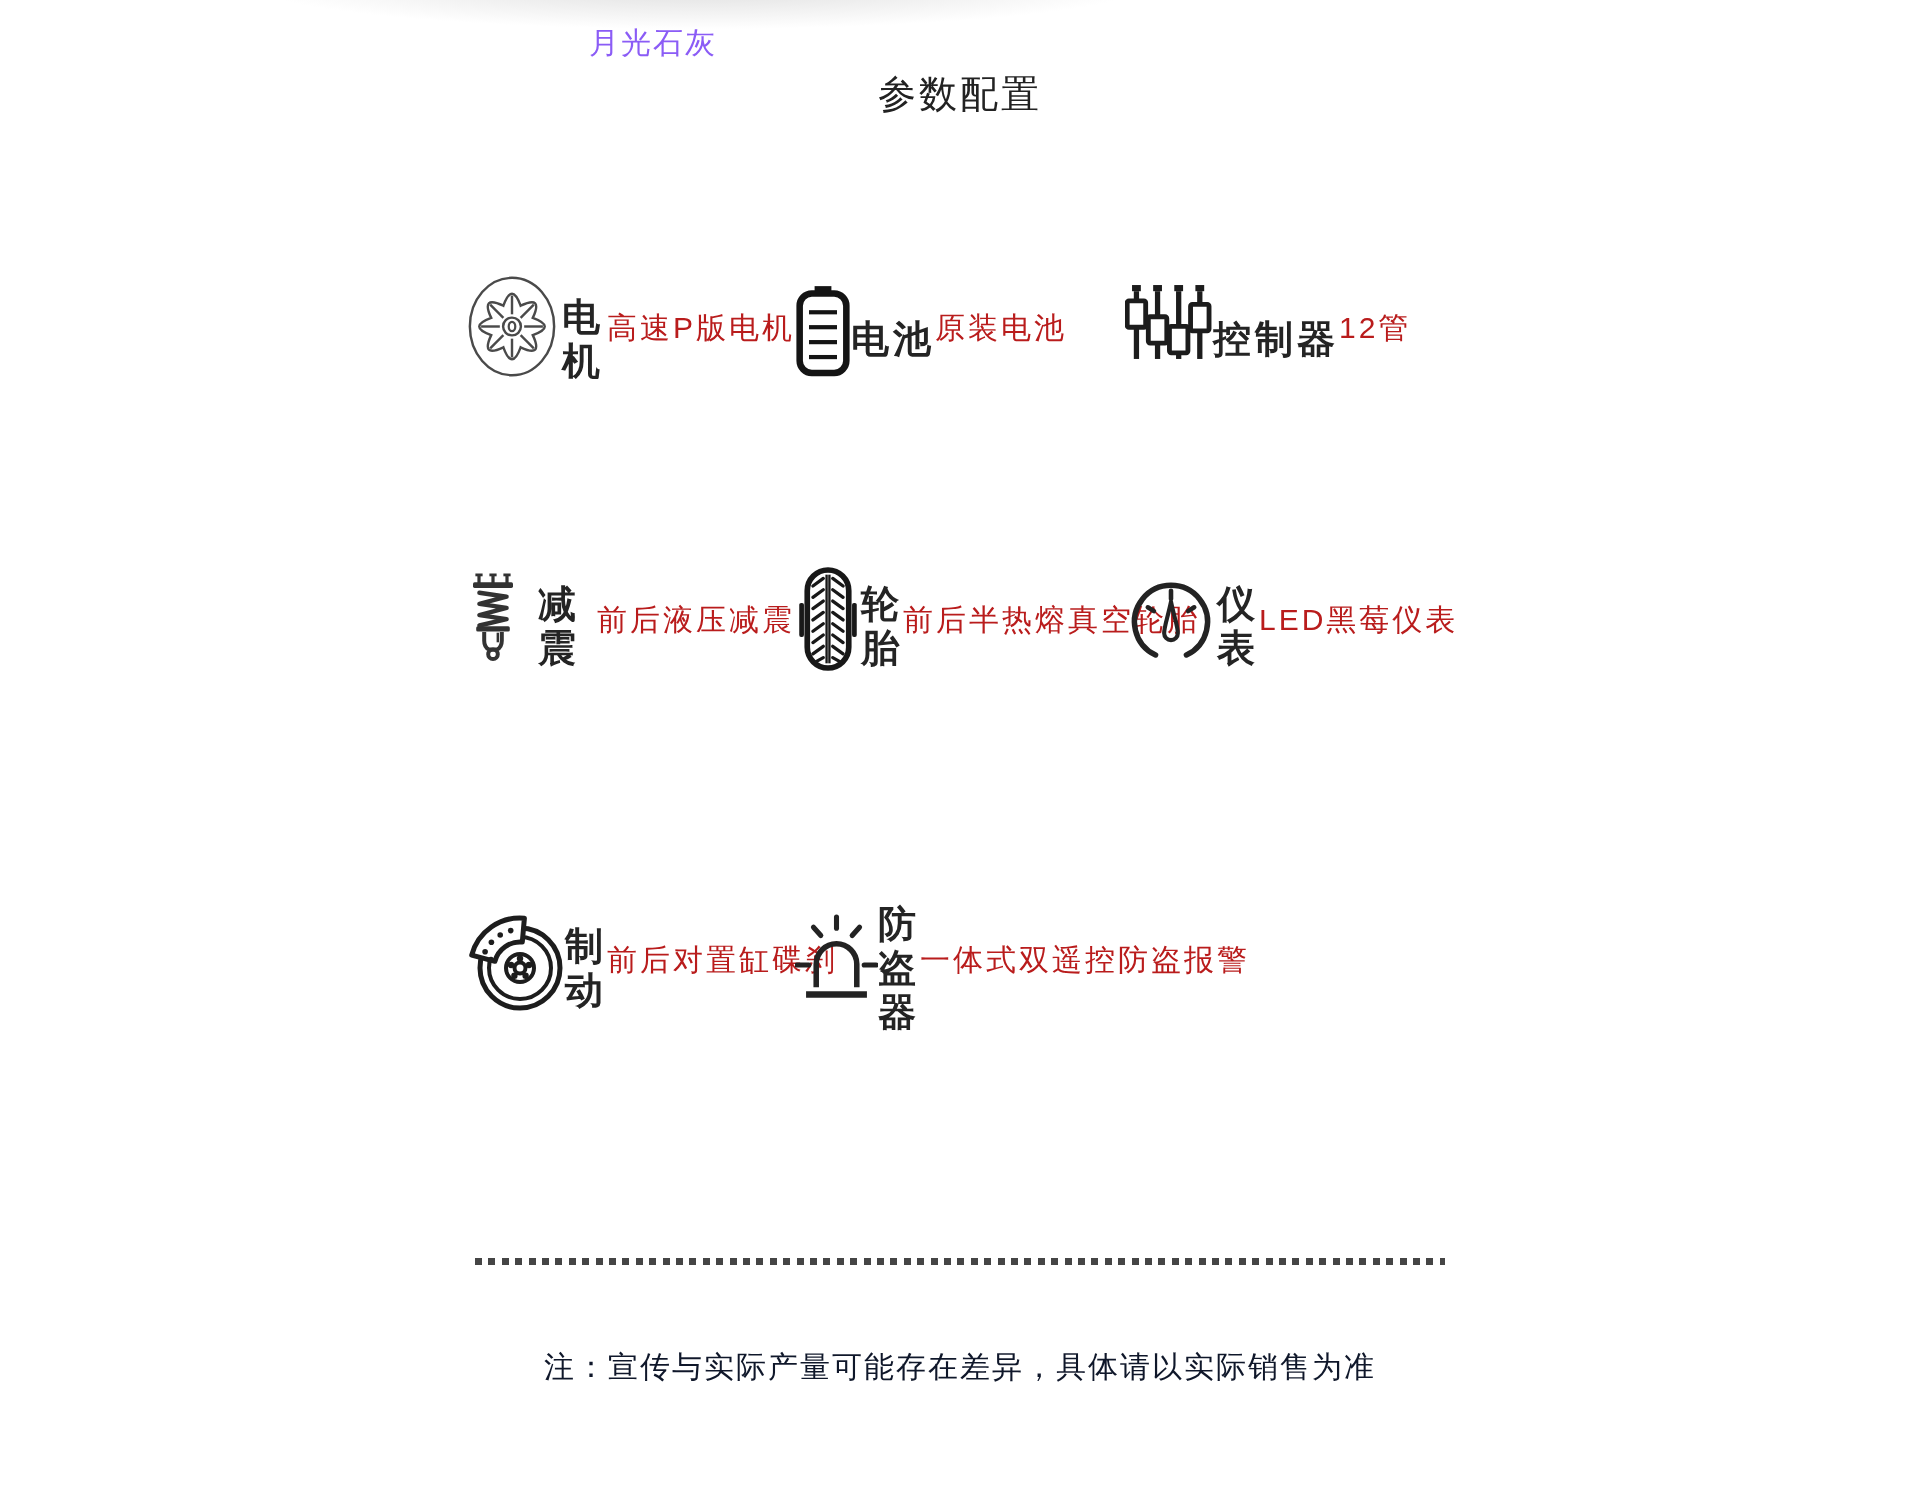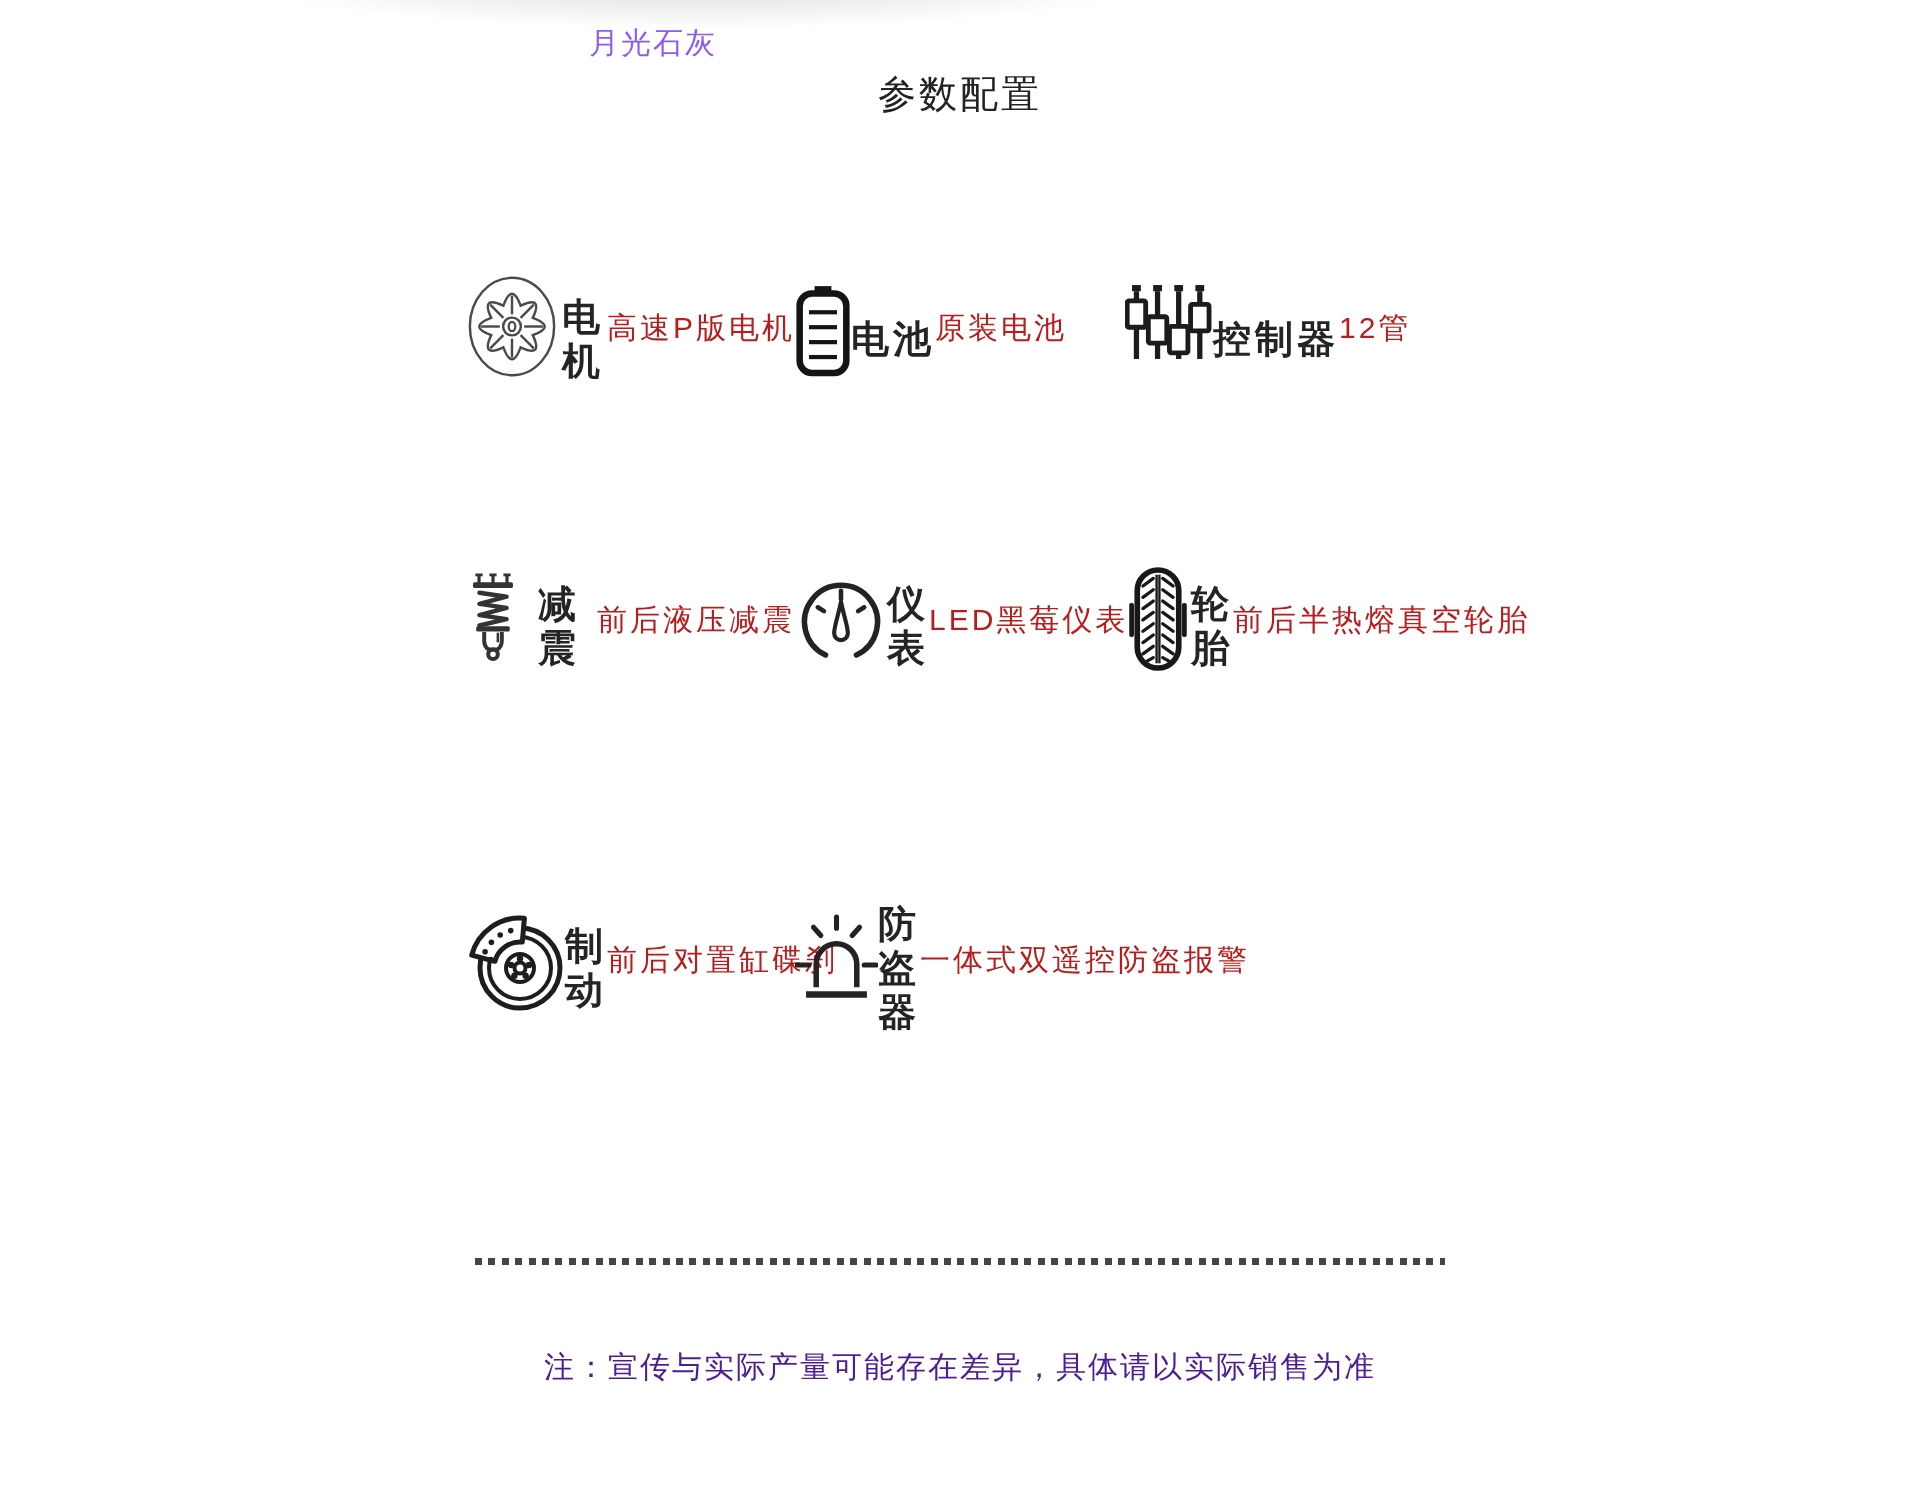--- a/index.html
+++ b/index.html
@@ -48,21 +48,21 @@
   .svg-shock{margin-top:2px}
   .svg-gauge{margin-top:13px}
   .svg-siren{margin-top:2px}
   .divider-dotted{
     position:absolute;top:1258px;left:50%;transform:translateX(-50%);
     width:970px;height:7px;
     background:repeating-linear-gradient(90deg,#454545 0,#454545 7px,transparent 7px,transparent 13.4px);
   }
   .note{
     position:absolute;left:0;top:1346px;width:100%;text-align:center;
-    font-size:30px;line-height:42px;letter-spacing:2px;color:#4c1d95;
+    font-size:30px;line-height:42px;letter-spacing:2px;color:#0f172a;
   }
 </style>
 </head>
 <body>
 
 <div class="top-fade"></div>
 
 <div class="color-label">月光石灰</div>
 <div class="section-title">参数配置</div>
 
@@ -142,34 +142,20 @@
           <rect x="14" y="66" width="42" height="6.5" rx="2"></rect>
         </g>
         <path d="M18,24 L52,29 L18,38 L52,43 L18,52 L52,57 L18,65" stroke-width="5.5" stroke-linejoin="round" stroke-linecap="round"></path>
         <path d="M24,73 L24,84 Q24,92 30,95 L40,95 Q46,92 46,84 L46,73" stroke-width="5" stroke-linejoin="round"></path>
         <line x1="41" y1="74" x2="41" y2="86" stroke-width="3"></line>
         <circle cx="35" cy="101" r="6" stroke-width="5"></circle>
       </svg>
     </div>
     <div class="t">减震</div>
     <div class="s">前后液压减震</div>
-  </div>
-
-  <div class="cell">
-    <div class="iconbox">
-      <svg class="svg-gauge" width="92" height="84" viewBox="0 0 100 92" fill="none" stroke="#232323">
-        <path d="M33.1,84.3 A40,40 0 1 1 66.9,84.3" stroke-width="6" stroke-linecap="round"></path>
-        <path d="M50,26 C46.5,43 42.5,53 42.5,60.5 A7.5,7.5 0 1 0 57.5,60.5 C57.5,53 53.5,43 50,26 Z" stroke-width="4.5" stroke-linejoin="round"></path>
-        <line x1="50" y1="14" x2="50" y2="23" stroke-width="5" stroke-linecap="round"></line>
-        <line x1="24.6" y1="32.1" x2="31.3" y2="36.3" stroke-width="5" stroke-linecap="round"></line>
-        <line x1="75.4" y1="32.1" x2="68.7" y2="36.3" stroke-width="5" stroke-linecap="round"></line>
-      </svg>
-    </div>
-    <div class="t">仪表</div>
-    <div class="s">LED黑莓仪表</div>
   </div>
 
   <div class="cell">
     <div class="iconbox">
       <svg width="66" height="108" viewBox="0 0 70 110" fill="none" stroke="#181818">
         <rect x="4.5" y="38" width="5" height="36" rx="2" fill="#181818" stroke="none"></rect>
         <rect x="60.5" y="38" width="5" height="36" rx="2" fill="#181818" stroke="none"></rect>
         <rect x="13" y="3" width="44" height="104" rx="22" stroke-width="6"></rect>
         <line x1="33.5" y1="8" x2="33.5" y2="102" stroke-width="2.5"></line>
         <line x1="36.5" y1="8" x2="36.5" y2="102" stroke-width="2.5"></line>
@@ -190,20 +176,34 @@
             <line x1="40" y1="84" x2="51" y2="92"></line>
           <line x1="21" y1="101" x2="30" y2="96"></line>
             <line x1="40" y1="96" x2="49" y2="101"></line>
         </g>
       </svg>
     </div>
     <div class="t">轮胎</div>
     <div class="s">前后半热熔</div>
     <div class="s">真空轮胎</div>
   </div>
+
+  <div class="cell">
+    <div class="iconbox">
+      <svg class="svg-gauge" width="92" height="84" viewBox="0 0 100 92" fill="none" stroke="#232323">
+        <path d="M33.1,84.3 A40,40 0 1 1 66.9,84.3" stroke-width="6" stroke-linecap="round"></path>
+        <path d="M50,26 C46.5,43 42.5,53 42.5,60.5 A7.5,7.5 0 1 0 57.5,60.5 C57.5,53 53.5,43 50,26 Z" stroke-width="4.5" stroke-linejoin="round"></path>
+        <line x1="50" y1="14" x2="50" y2="23" stroke-width="5" stroke-linecap="round"></line>
+        <line x1="24.6" y1="32.1" x2="31.3" y2="36.3" stroke-width="5" stroke-linecap="round"></line>
+        <line x1="75.4" y1="32.1" x2="68.7" y2="36.3" stroke-width="5" stroke-linecap="round"></line>
+      </svg>
+    </div>
+    <div class="t">仪表</div>
+    <div class="s">LED黑莓仪表</div>
+  </div>
 </div>
 
 <div class="row row3">
 
   <div class="cell">
     <div class="iconbox">
       <svg width="100" height="112" viewBox="0 0 100 112" fill="none" stroke="#1d1d1d">
         <circle cx="55" cy="65" r="40" stroke-width="5"></circle>
         <circle cx="55" cy="65" r="31" stroke-width="4"></circle>
         <circle cx="55" cy="65" r="14" stroke-width="4"></circle>

